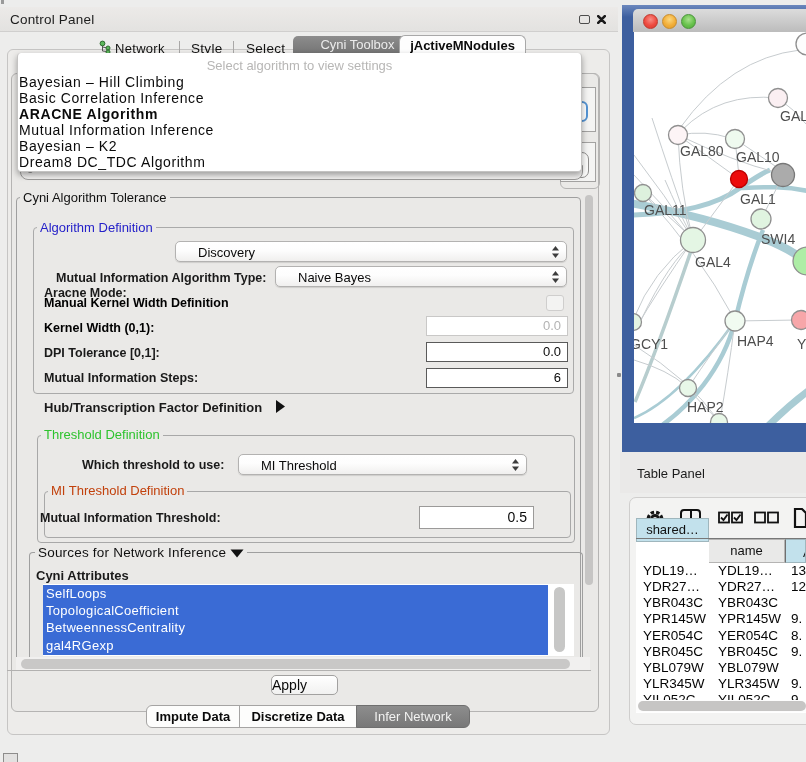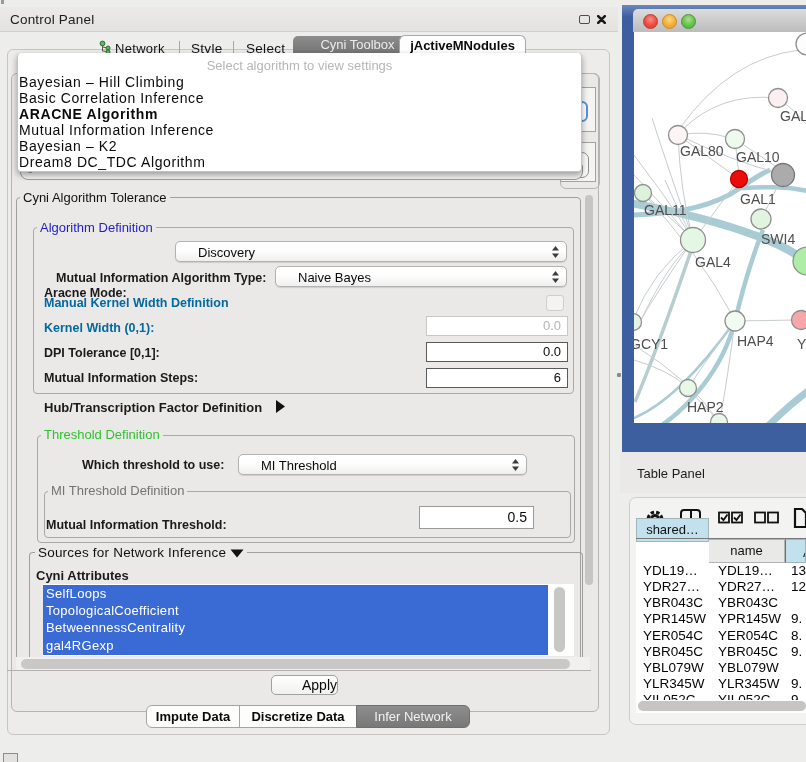--- a/index.html
+++ b/index.html
@@ -1,20 +1,20 @@
 <!DOCTYPE html>
 <html><head>
 <meta charset="utf-8">
 <style>
   html,body{margin:0;padding:0;}
   body{width:806px;height:762px;overflow:hidden;background:#ededec;
        font-family:"Liberation Sans", sans-serif;position:relative;}
   .ab{position:absolute;}
   .lbl{font-size:12.5px;font-weight:bold;color:#1a1a1a;}
-  .dis{color:#0369a1;}
+  .dis{color:#000000;}
   .field{position:absolute;background:#fff;font-size:13px;text-align:right;
          padding-right:6px;box-sizing:border-box;}
   .gbox{position:absolute;border:1px solid #9f9f9f;border-radius:4px;}
   .gtitle{position:absolute;background:#eae9e7;padding:0 3px;font-size:13px;line-height:13px;}
   .combo{position:absolute;background:linear-gradient(#ffffff,#fdfdfd 45%,#f0efee);
          border:1px solid #b3b2b1;border-radius:5px;box-shadow:0 1px 1px rgba(0,0,0,0.12);
          font-size:13px;color:#0a0a0a;box-sizing:border-box;}
   .combo span{position:absolute;left:10px;top:3px;margin-left:12px;}
   .carr{position:absolute;right:6px;top:3px;}
 </style>
@@ -106,41 +106,41 @@
 <div class="ab lbl" style="left:82px;top:458px;">Which threshold to use:</div>
 <div class="combo" style="left:238px;top:454px;width:289px;height:21px;">
     <span>MI Threshold</span>
     <svg class="carr" width="9" height="14" viewBox="0 0 9 14">
       <path d="M4.5 1 L8 5.5 L1 5.5 Z" fill="#3c3c3c"></path>
       <path d="M4.5 13 L1 8.5 L8 8.5 Z" fill="#3c3c3c"></path>
     </svg>
   </div>
 
 <div class="gbox" style="left:44px;top:491px;width:525px;height:45px;border-color:#a8a8a8;"></div>
-<div class="gtitle" style="left:48px;top:484px;color:#737373;">MI Threshold Definition</div>
-
-<div class="ab lbl" style="left:46px;top:511px;margin-top:7px;">Mutual Information Threshold:</div>
+<div class="gtitle" style="left:48px;top:484px;color:#c2410c;">MI Threshold Definition</div>
+
+<div class="ab lbl" style="left:40px;top:511px;">Mutual Information Threshold:</div>
 <div class="field" style="left:419px;top:506px;width:115px;height:23px;border:1px solid #9b9a99;color:#0a0a0a;line-height:21px;font-size:14px;">0.5</div>
 
 <div class="gbox" style="left:29px;top:552px;width:552px;height:116px;border-radius:4px 4px 0 0;border-bottom:none;"></div>
 <div class="gtitle" style="left:35px;top:546px;color:#111;font-size:13.5px;letter-spacing:0.2px;line-height:13px;">Sources for Network Inference <svg style="vertical-align:-1px;" width="14" height="10" viewBox="0 0 14 10">
       <path d="M0.5 1.5 L13.5 1.5 L7 9.5 Z" fill="#111"></path>
     </svg></div>
 
 <div class="ab lbl" style="left:36px;top:568px;font-size:13px;">Cyni Attributes</div>
 
 <div class="ab" style="left:43px;top:584px;width:531px;height:72px;background:#fff;"></div>
 <div class="ab" style="left:43px;top:585px;width:505px;height:70px;background:#3a6bd5;color:#fff;font-size:12.5px;line-height:17.2px;padding-left:3px;box-sizing:border-box;letter-spacing:0.3px;font-size:13px;">SelfLoops<br>TopologicalCoefficient<br>BetweennessCentrality<br>gal4RGexp</div>
 <div class="ab" style="left:554px;top:587px;width:11px;height:65px;background:#c7c7c6;border-radius:6px;"></div>
 
 <div class="ab" style="left:16px;top:657px;width:574px;height:13px;background:#f1f0ef;"></div>
 <div class="ab" style="left:21px;top:659px;width:549px;height:10px;background:#c9c8c7;border-radius:5px;"></div>
 <div class="ab" style="left:7px;top:670px;width:584px;height:1px;background:#b2b1b0;"></div>
 
-<div class="ab" style="left:271px;top:675px;width:67px;height:20px;background:linear-gradient(#ffffff,#f1f1f0);border:1px solid #a2a1a0;border-radius:5px;font-size:14px;color:#0a0a0a;text-align:right;line-height:19px;box-sizing:border-box;">Apply</div>
+<div class="ab" style="left:271px;top:675px;width:67px;height:20px;background:linear-gradient(#ffffff,#f1f1f0);border:1px solid #a2a1a0;border-radius:5px;font-size:14px;color:#0a0a0a;text-align:left;line-height:19px;box-sizing:border-box;">Apply</div>
 
 <div class="ab" style="left:146px;top:705px;width:94px;height:23px;background:#fdfdfc;border:1px solid #a5a4a3;border-radius:6px 0 0 6px;box-sizing:border-box;font-size:13px;font-weight:600;color:#0a0a0a;text-align:center;line-height:21px;">Impute Data</div>
 <div class="ab" style="left:239px;top:705px;width:118px;height:23px;background:#fdfdfc;border:1px solid #a5a4a3;box-sizing:border-box;font-size:13px;font-weight:600;color:#0a0a0a;text-align:center;line-height:21px;">Discretize Data</div>
 <div class="ab" style="left:356px;top:705px;width:114px;height:23px;background:linear-gradient(#8d8d8d,#787878);border:1px solid #6f6f6f;border-radius:0 6px 6px 0;box-sizing:border-box;font-size:13px;color:#f2f2f1;text-align:center;line-height:21px;">Infer Network</div>
 
 <div class="ab" style="left:3px;top:753px;width:13px;height:9px;background:#e2e1e0;border:1.5px solid #8d8c8b;"></div>
 
 <div class="ab" style="left:17px;top:53px;width:565px;height:119px;background:#ffffff;border:1px solid #c4c3c2;border-top:none;box-shadow:0 3px 6px rgba(0,0,0,0.35);border-radius:4px;box-sizing:border-box;z-index:50;">
   <div style="position:absolute;left:0;top:5px;width:100%;text-align:center;font-size:13px;color:#b7b6b5;">Select algorithm to view settings</div>
   <div style="position:absolute;left:1px;top:21px;font-size:14px;letter-spacing:0.6px;color:#0a0a0a;line-height:16px;">Bayesian – Hill Climbing<br>Basic Correlation Inference<br><b>ARACNE Algorithm</b><br>Mutual Information Inference<br>Bayesian – K2<br>Dream8 DC_TDC Algorithm</div>

